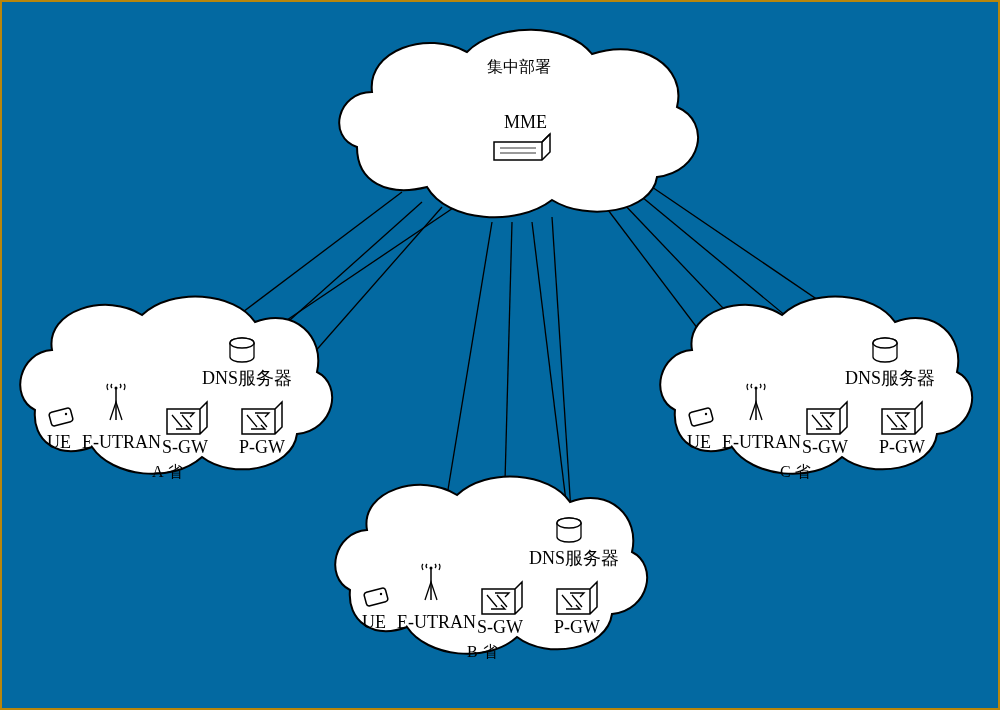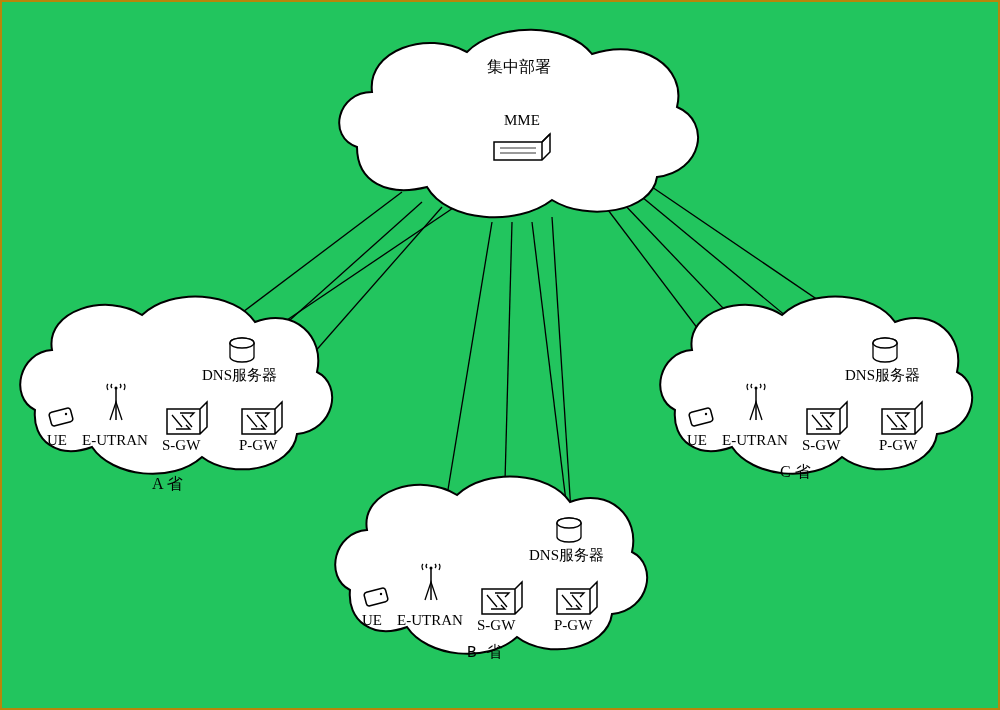--- a/index.html
+++ b/index.html
@@ -8,41 +8,41 @@
       height: 710px;
       position: relative;
       background: #f5f5f5;
       font-family: "SimSun", serif;
       overflow: hidden;
     }
     .canvas {
       width: 1000px;
       height: 710px;
       position: relative;
-      background: #22c55e;
+      background: #0369a1;
       border: 2px solid #b8860b;
     }
     svg.overlay {
       position: absolute;
       top: 0; left: 0;
       width: 1000px;
       height: 710px;
       pointer-events: none;
     }
     .cloud {
       position: absolute;
     }
     .cloud svg { display: block; }
     .label {
       position: absolute;
       font-size: 16px;
       color: #000;
       white-space: nowrap;
     }
-    .label.small { font-size: 15px; }
+    .label.small { font-size: 18px; }
     .device {
       position: absolute;
     }
     .device svg { display: block; }
   </style>
 </head>
 <body>
 <div class="canvas">
 
 <svg class="overlay" viewBox="0 0 1000 710">
@@ -155,21 +155,21 @@
 <div class="label small" style="left:237px; top:435px;">P-GW</div>
 
 <div class="device" style="left:225px; top:335px;">
   <svg width="30" height="28">
     <ellipse cx="15" cy="6" rx="12" ry="5" fill="#fff" stroke="#000" stroke-width="1.3"></ellipse>
     <path d="M3 6 L3 20 A12 5 0 0 0 27 20 L27 6" fill="#fff" stroke="#000" stroke-width="1.3"></path>
     <ellipse cx="15" cy="6" rx="12" ry="5" fill="#fff" stroke="#000" stroke-width="1.3"></ellipse>
   </svg>
 </div>
 <div class="label small" style="left:200px; top:364px;">DNS服务器</div>
-<div class="label" style="left:150px; top:460px;margin-top:12px;">A 省</div>
+<div class="label" style="left:150px; top:460px;">A 省</div>
 
 <div class="cloud" style="left:330px; top:460px;">
   <svg width="320" height="210" viewBox="0 0 320 210">
     <path d="M75 165
              C40 178 15 158 18 128
              C-8 115 2 70 35 68
              C28 28 90 10 125 33
              C155 5 218 10 238 40
              C278 25 308 55 300 90
              C326 103 318 148 280 152
@@ -213,21 +213,21 @@
 <div class="label small" style="left:552px; top:615px;">P-GW</div>
 
 <div class="device" style="left:552px; top:515px;">
   <svg width="30" height="28">
     <ellipse cx="15" cy="6" rx="12" ry="5" fill="#fff" stroke="#000" stroke-width="1.3"></ellipse>
     <path d="M3 6 L3 20 A12 5 0 0 0 27 20 L27 6" fill="#fff" stroke="#000" stroke-width="1.3"></path>
     <ellipse cx="15" cy="6" rx="12" ry="5" fill="#fff" stroke="#000" stroke-width="1.3"></ellipse>
   </svg>
 </div>
 <div class="label small" style="left:527px; top:544px;">DNS服务器</div>
-<div class="label" style="left:465px; top:640px;font-family:Liberation Mono, monospace;">B 省</div>
+<div class="label" style="left:465px; top:640px;">B 省</div>
 
 <div class="cloud" style="left:655px; top:280px;">
   <svg width="320" height="210" viewBox="0 0 320 210">
     <path d="M75 165
              C40 178 15 158 18 128
              C-8 115 2 70 35 68
              C28 28 90 10 125 33
              C155 5 218 10 238 40
              C278 25 308 55 300 90
              C326 103 318 148 280 152

